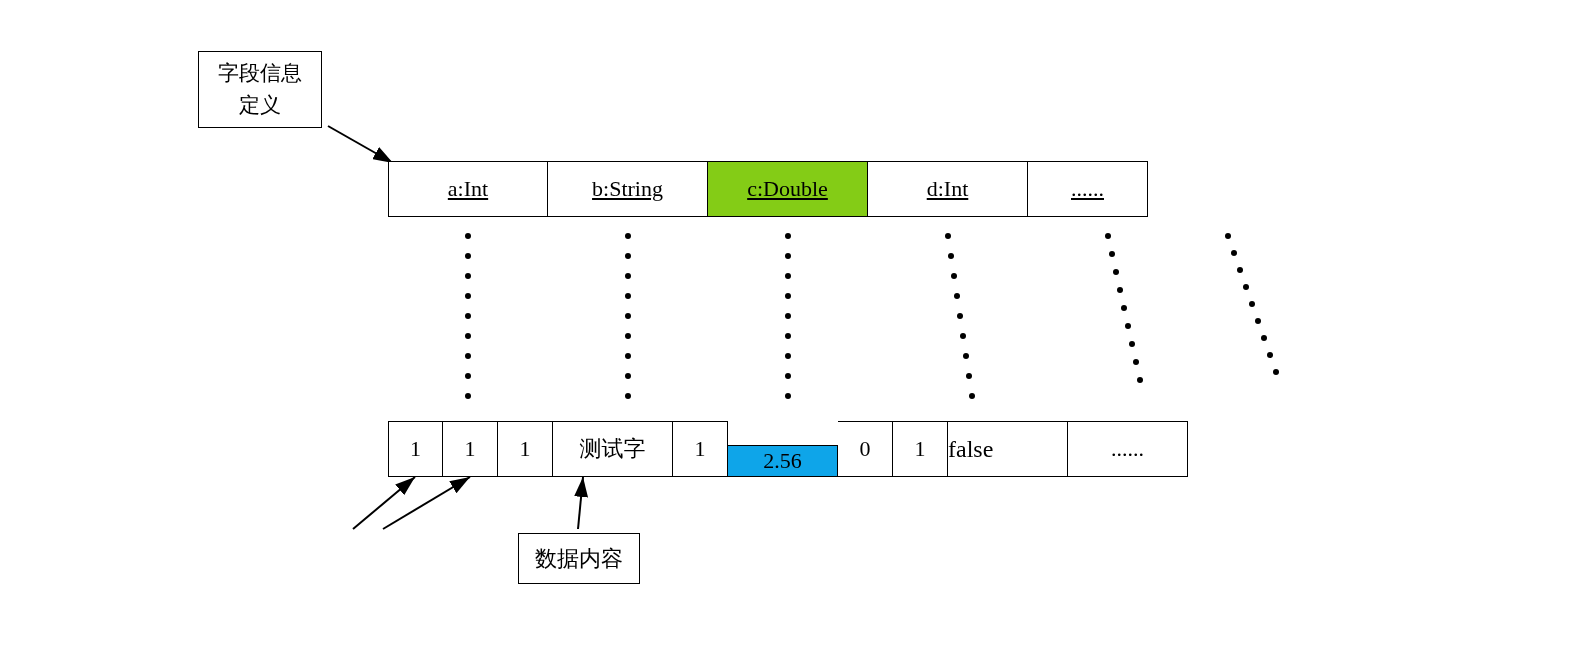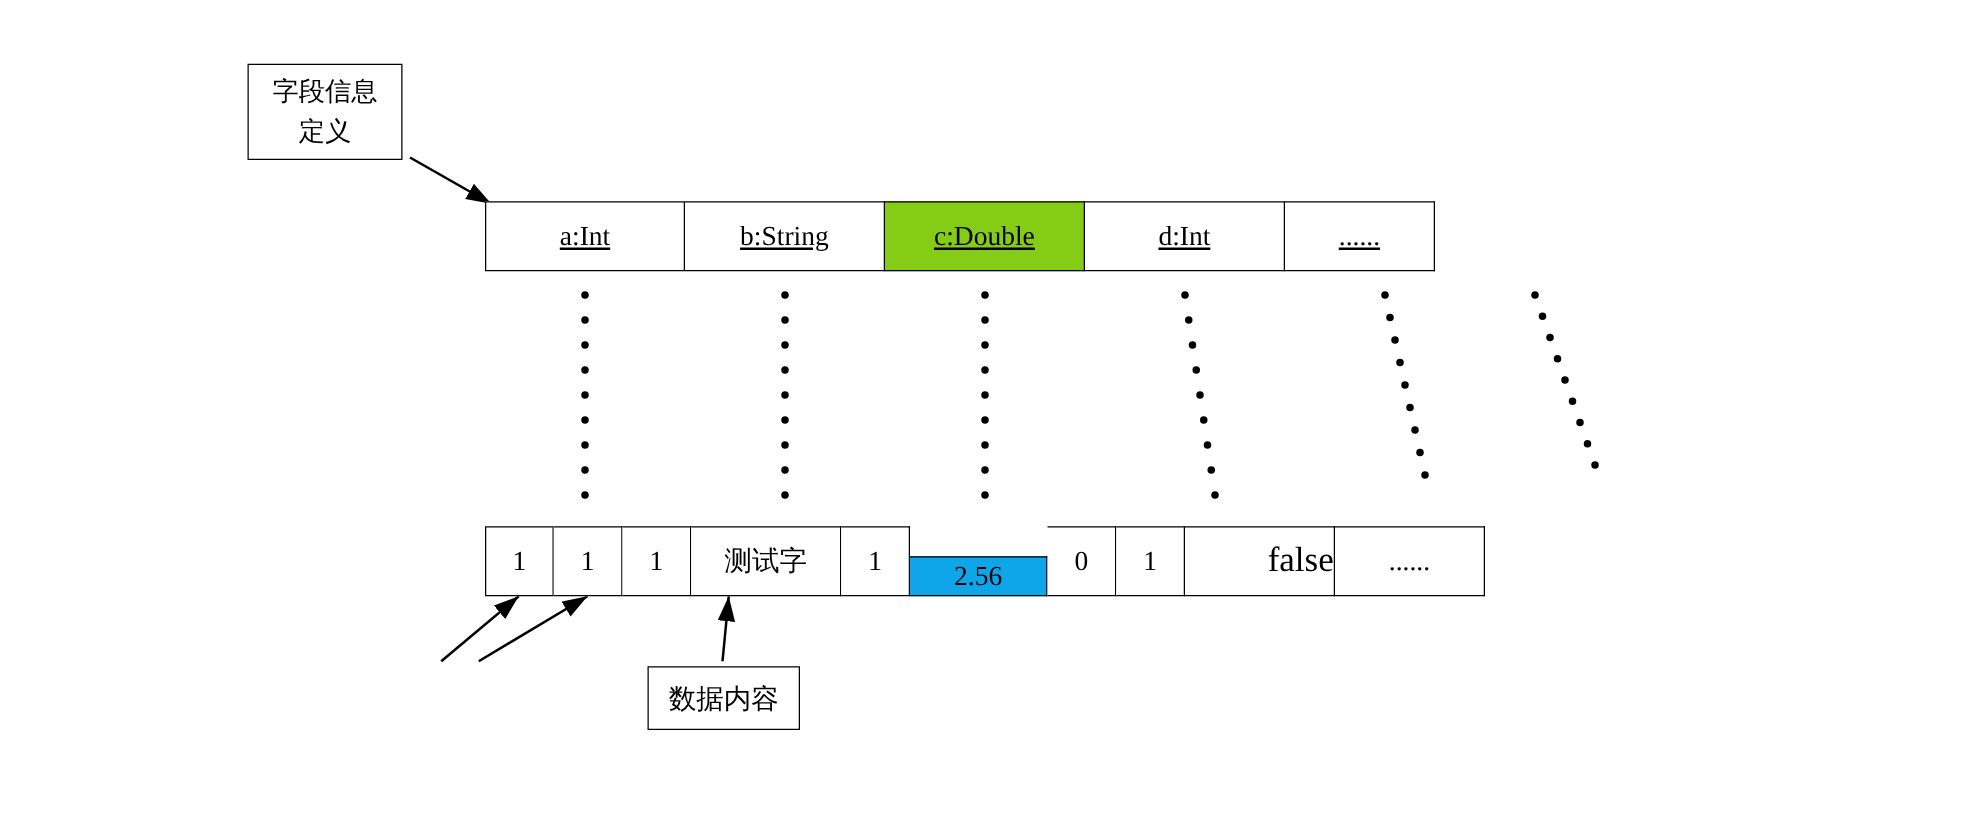--- a/index.html
+++ b/index.html
@@ -244,21 +244,21 @@
       </div>
 
       <div class="data-cell" style="width:55px; border:1.5px solid #000; border-left:none; display:flex; align-items:center; justify-content:center; font-size:22px; background:#fff;">
         <span>0</span>
       </div>
 
       <div class="data-cell" style="width:55px; border:1.5px solid #000; border-left:none; display:flex; align-items:center; justify-content:center; font-size:22px; background:#fff;">
         <span>1</span>
       </div>
 
-      <div class="data-cell" style="width:120px; border:1.5px solid #000; border-left:none; display:flex; align-items:center; justify-content:flex-end; font-size:28px; background:#fff;">
+      <div class="data-cell" style="width:120px; border:1.5px solid #000; border-left:none; display:flex; align-items:center; justify-content:flex-start; font-size:24px; background:#fff;">
         <span>false</span>
       </div>
 
       <div class="data-cell" style="width:120px; border:1.5px solid #000; border-left:none; display:flex; align-items:center; justify-content:center; font-size:22px; background:#fff;">
         <span>......</span>
       </div>
     </div>
 
 
     <div class="label-data-content" style="position:absolute; top:492px; left:330px; font-size:22px; text-align:center; border:1.5px solid #000; padding:8px 16px; background:#fff;">

